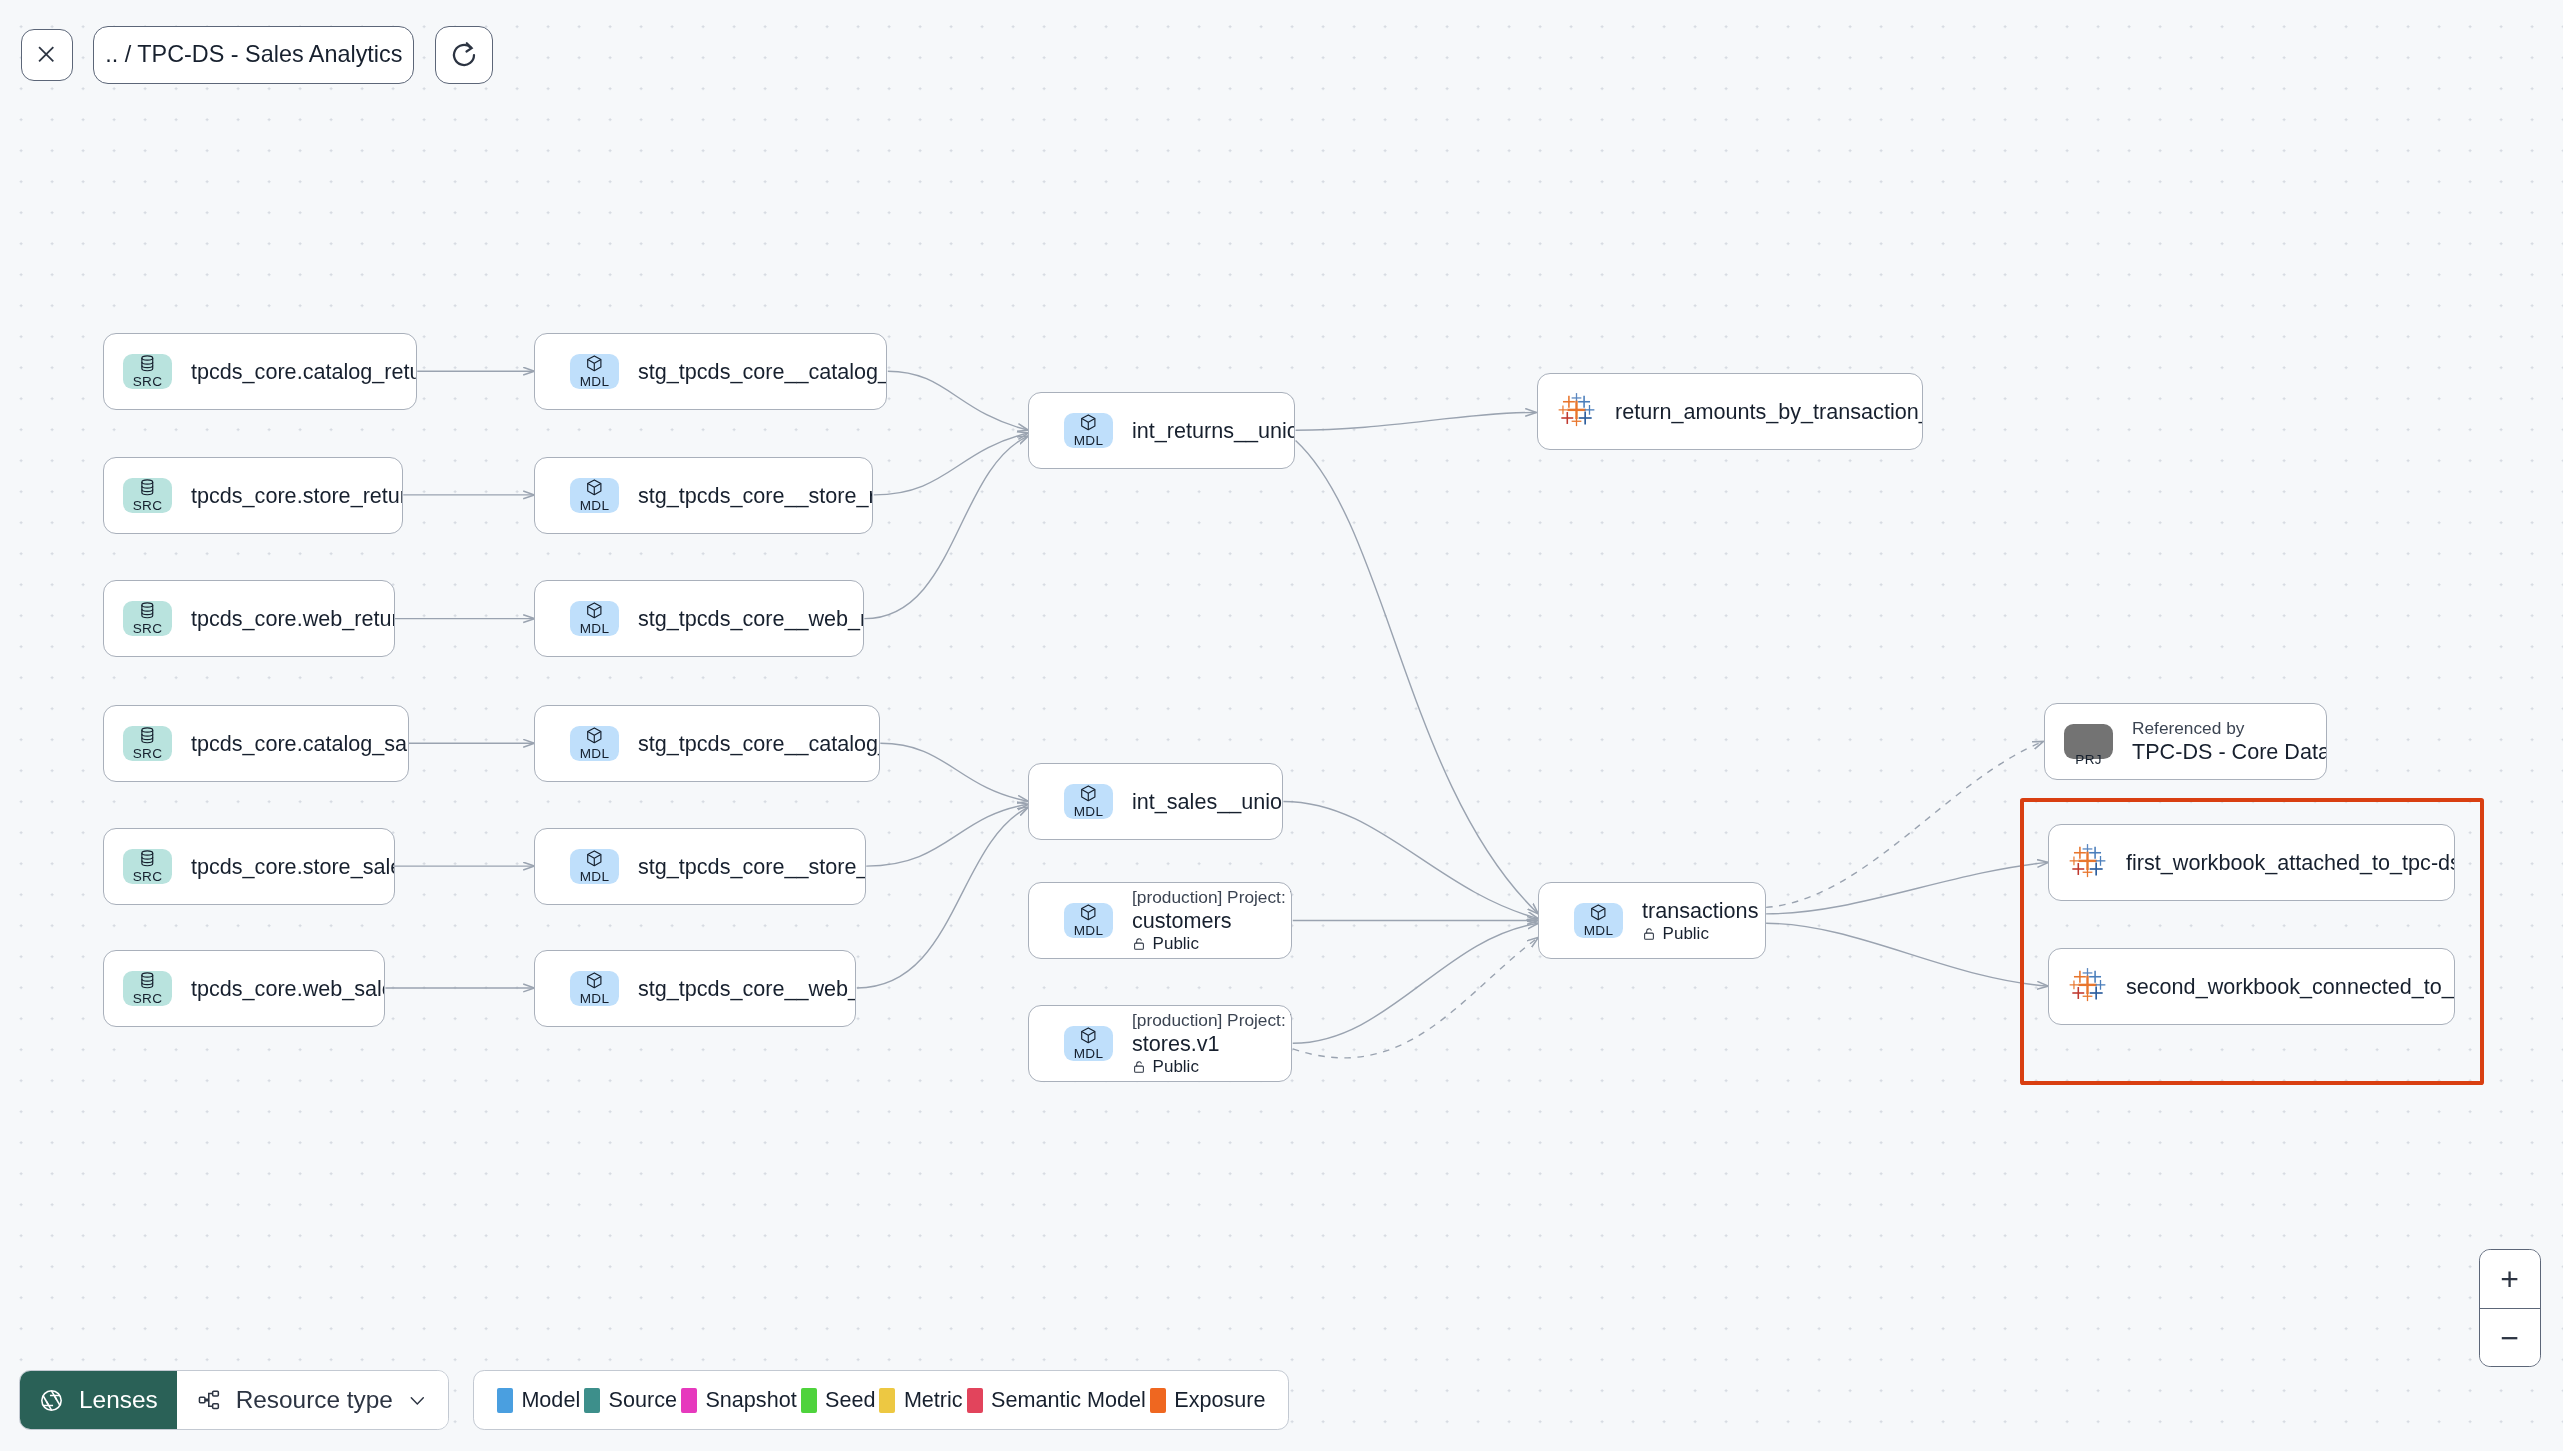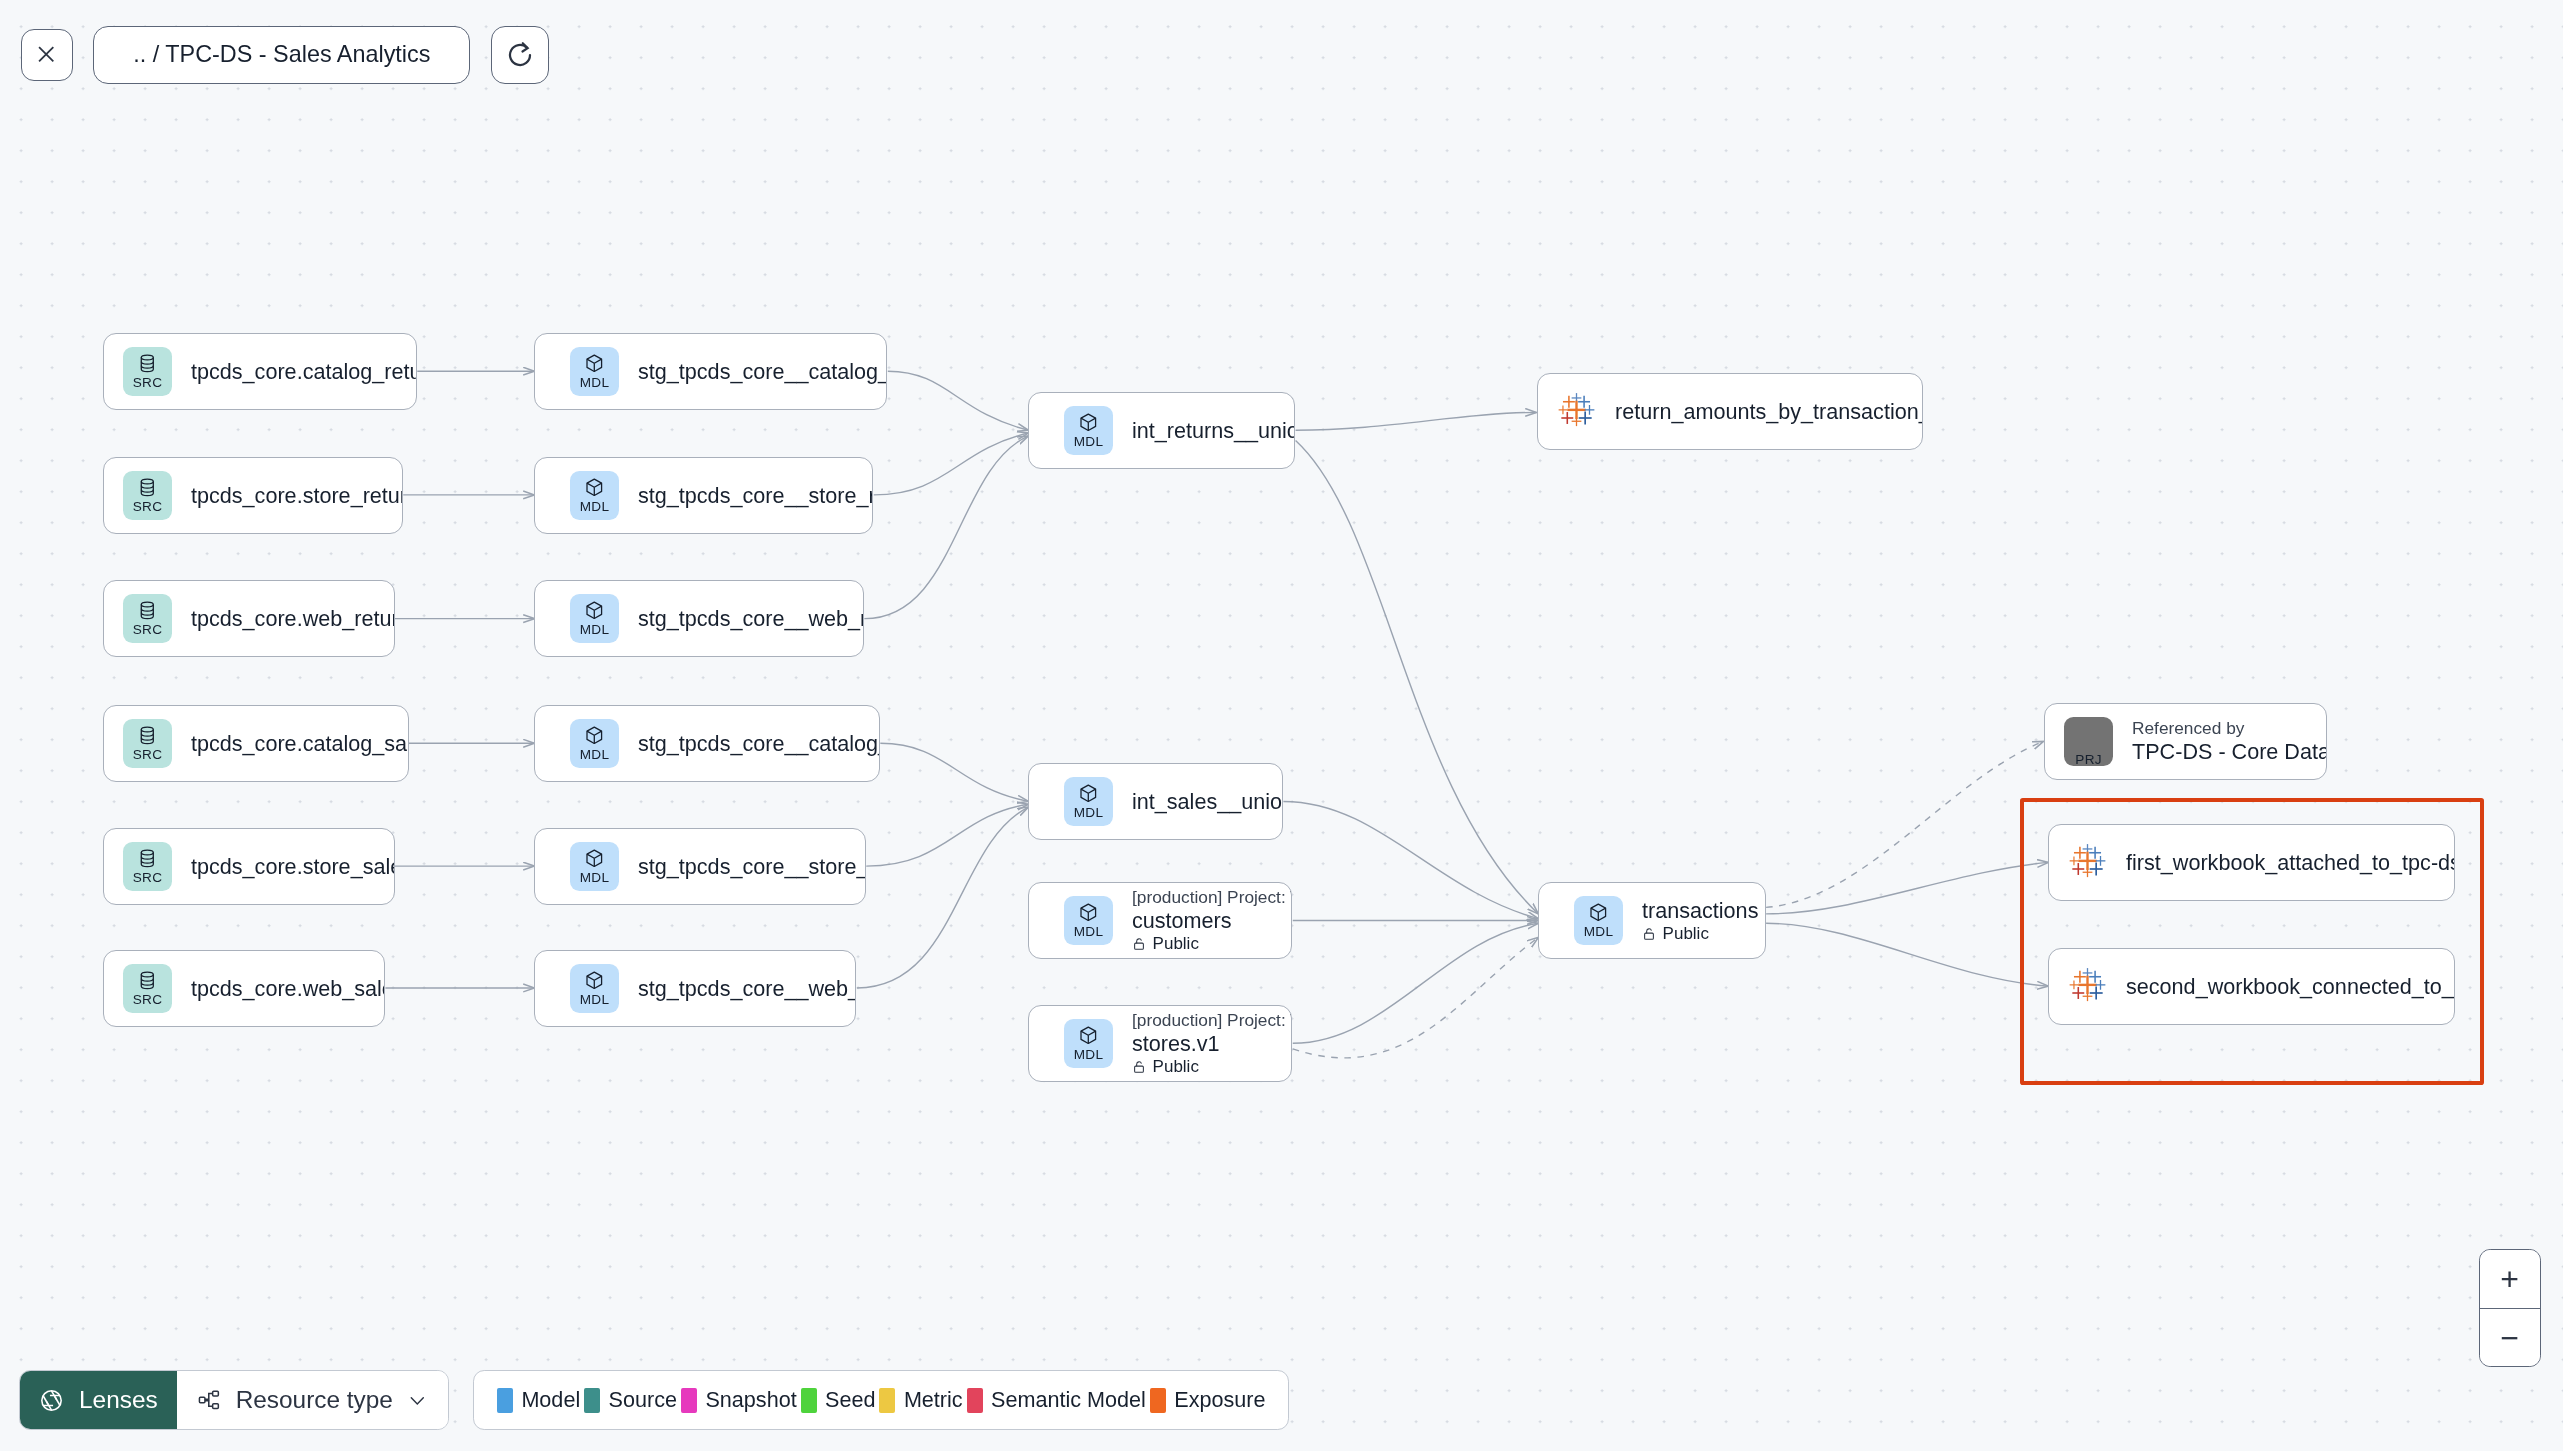--- a/index.html
+++ b/index.html
@@ -30,21 +30,21 @@
   .tb-btn {
     background: #ffffff;
     border: 1.5px solid #5c6678;
     border-radius: 13px;
     display: flex; align-items: center; justify-content: center;
     color: #2c3442;
   }
   .close-btn { width: 52px; height: 52px; flex: 0 0 52px; }
   .breadcrumb-btn {
     height: 58px; margin-left: 20.6px;
-    padding: 0 39px;
+    padding: 0 11px;
     font-size: 23.4px; color: #17202e;
     white-space: nowrap;
     border-radius: 15px;
   }
   .search-wrap {
     position: relative;
     margin-left: 122px;
     flex: 1 1 auto;
     height: 64px;
     background: #fff;
@@ -77,21 +77,21 @@
     position: absolute;
     background: #ffffff;
     border: 1.3px solid #a9b0bb;
     border-radius: 13px;
     display: flex; align-items: center;
     padding-left: 19px;
     z-index: 10;
   }
   .node .badge {
     flex: 0 0 auto;
-    width: 49px; height: 49px;
+    width: 49px; height: 35px;
     border-radius: 9.4px;
     display: flex; flex-direction: column;
     align-items: center; justify-content: center;
     margin-right: 19px;
     color: #16202e;
   }
   .badge.src { background: #b9e3de; }
   .badge.mdl { background: #bfdffb; margin-left: 16px; }
   .badge.prj { background: #737373; gap: 34px; }
   .badge-ico { height: 20.6px; display: block; }

